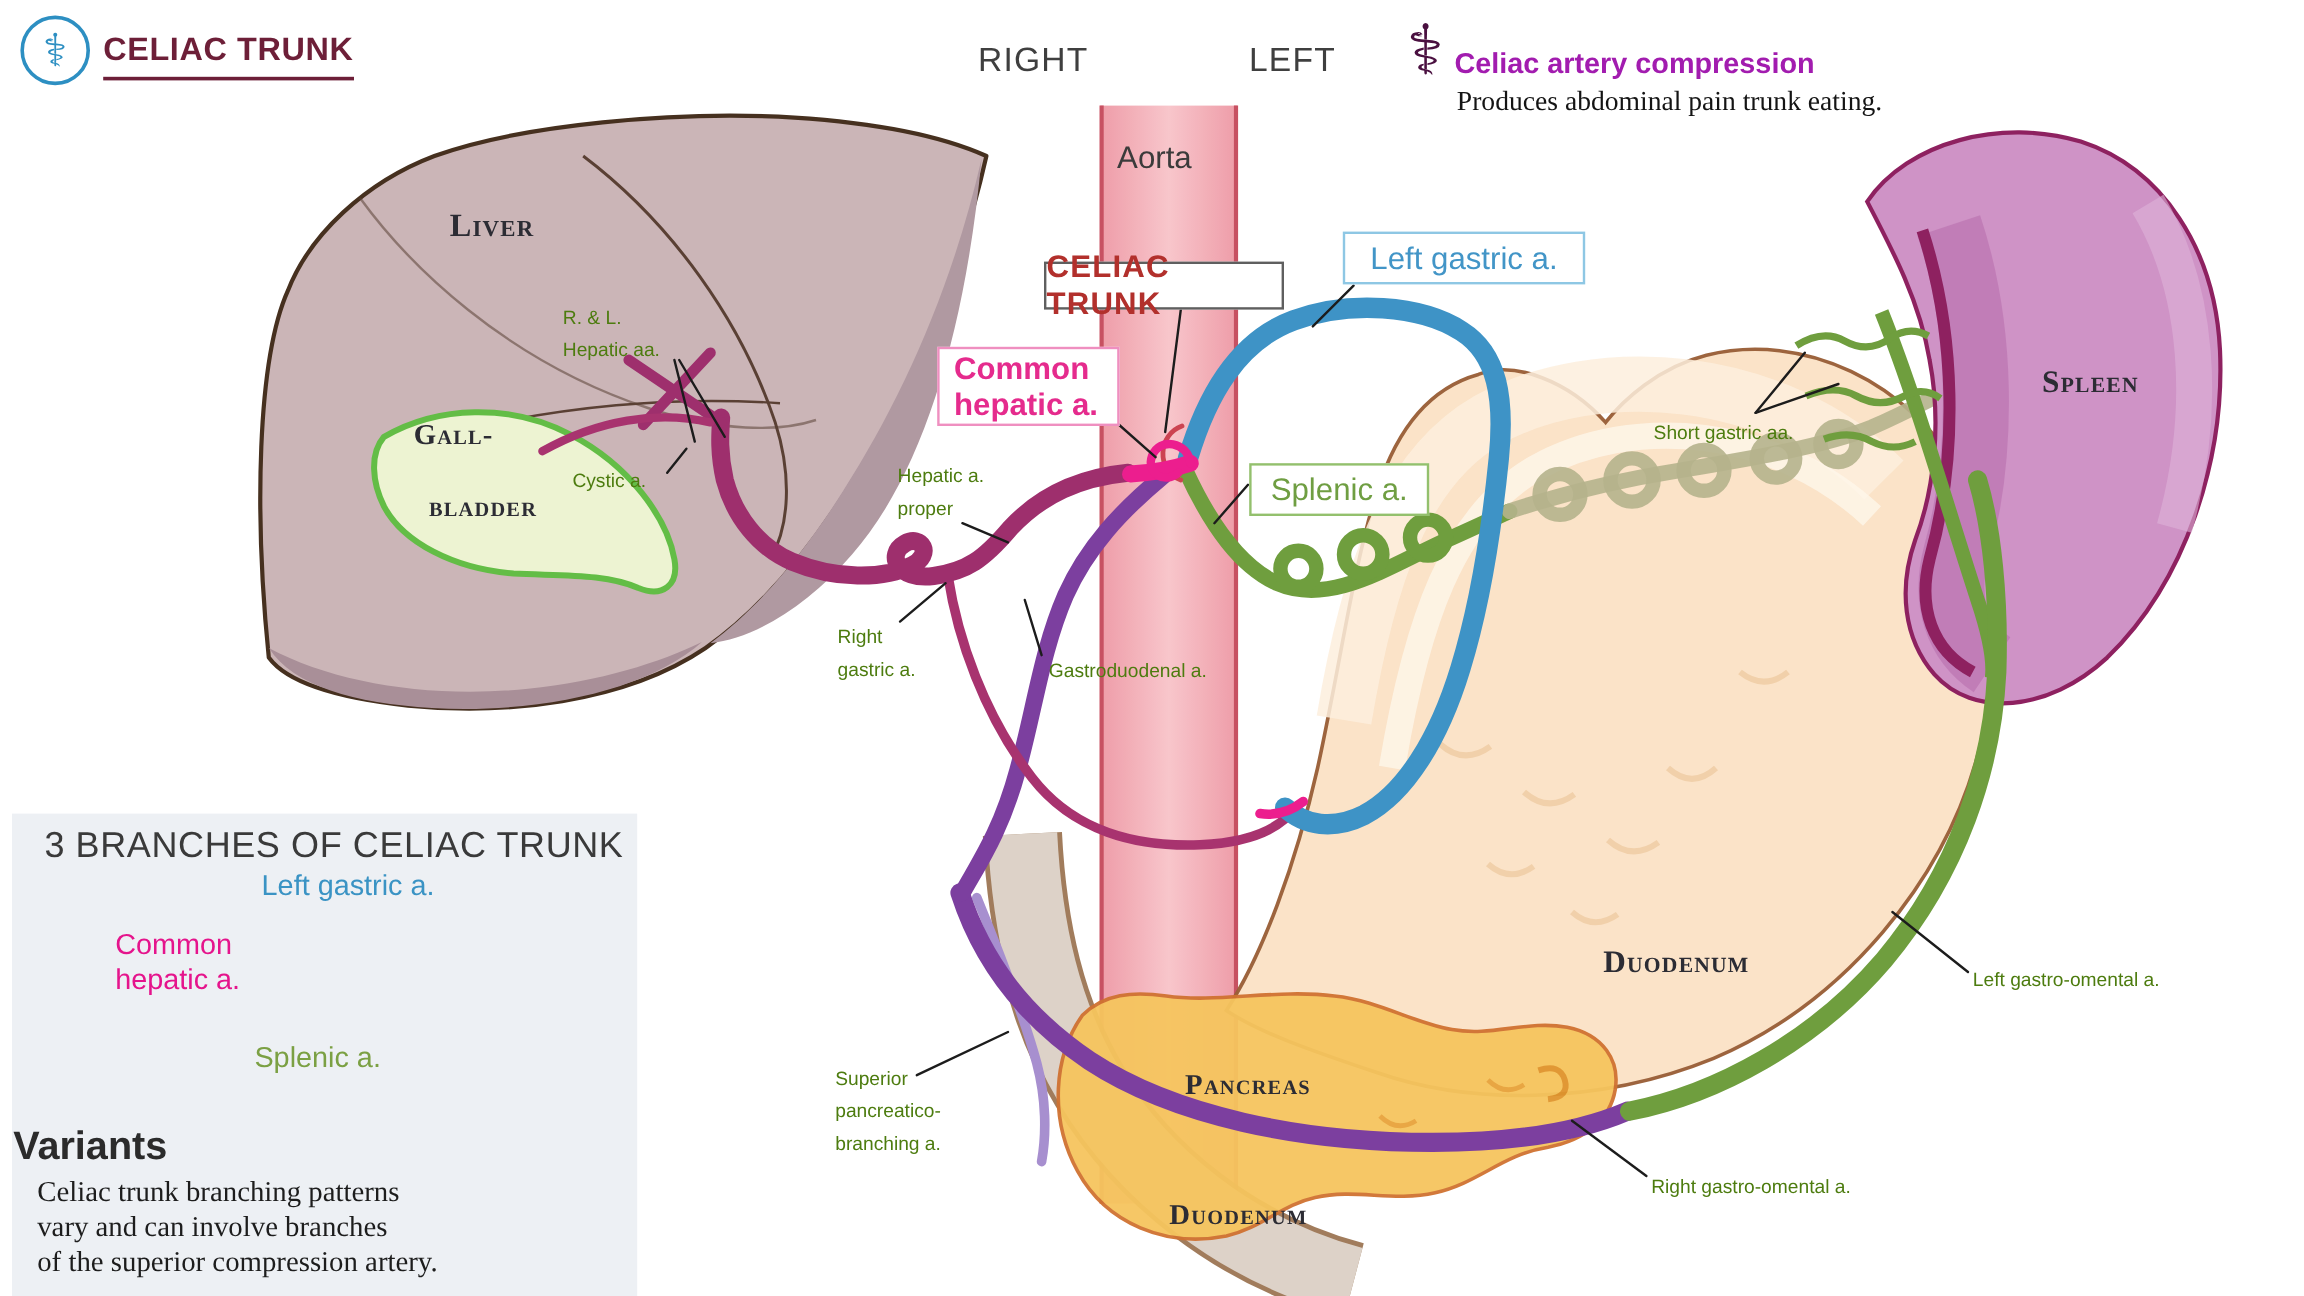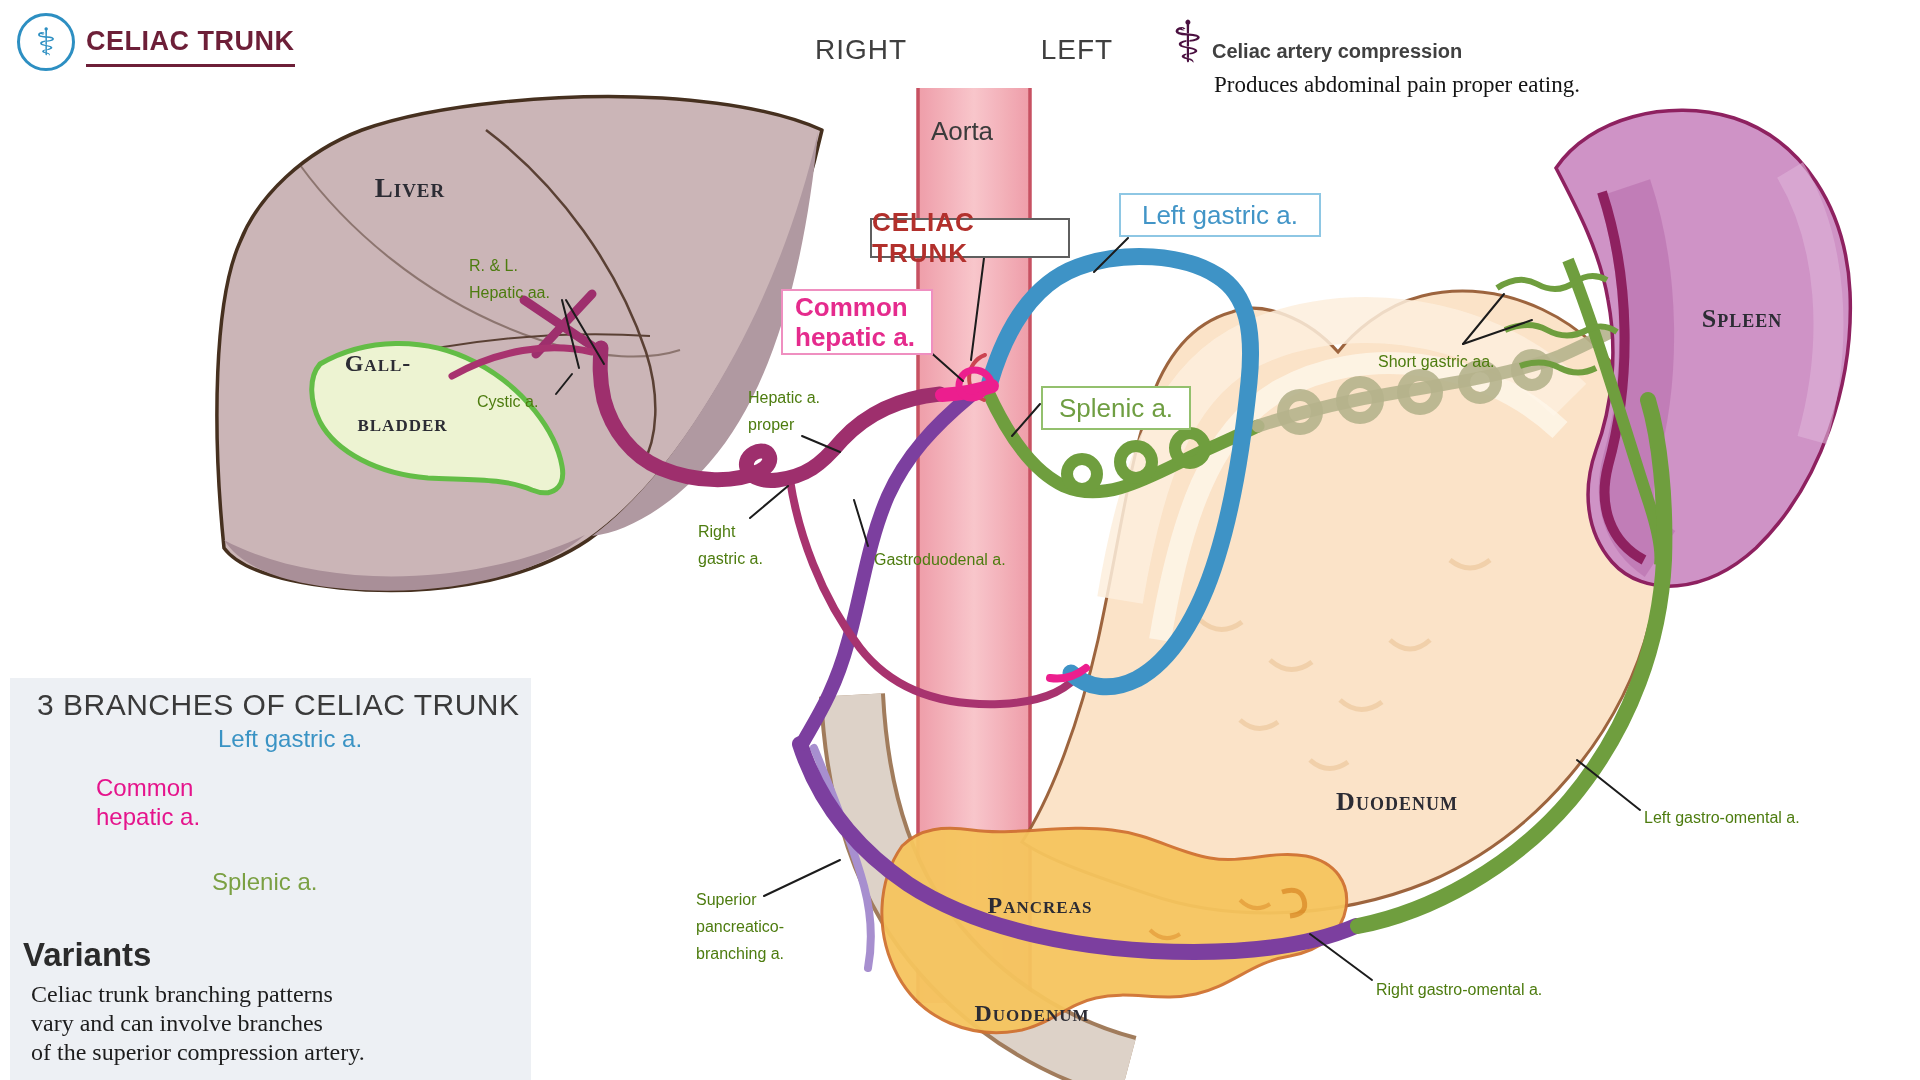--- a/index.html
+++ b/index.html
@@ -14,26 +14,26 @@
   .vbox { position:absolute; background:#ffffff; border:2px solid #5f5f5f; display:flex;
           align-items:center; justify-content:center; font-weight:bold; font-size:26px; }
   .brand { position:absolute; left:86px; top:26px; font-size:27px; font-weight:bold;
            color:#6d1f38; letter-spacing:0.5px; border-bottom:3px solid #6d1f38;
            padding-bottom:7px; }
   .logo { position:absolute; left:17px; top:13px; width:58px; height:58px; border:3px solid #2d8fc2;
           border-radius:50%; color:#2d8fc2; font-size:38px; display:flex; align-items:center;
           justify-content:center; }
   .orient { font-size:28px; color:#3f3f3f; letter-spacing:1px; }
   .cadu { position:absolute; left:1172px; top:8px; font-size:58px; color:#4a1040; }
-  .note-t { position:absolute; left:1212px; top:40px; font-size:20px; font-weight:bold; color:#404040; }
+  .note-t { position:absolute; left:1212px; top:40px; font-size:24px; font-weight:bold; color:#a21caf; }
   .note-s { position:absolute; left:1214px; top:72px; font-size:23px; color:#141414;
             font-family:"Liberation Serif", serif; }
   #inset { position:absolute; left:10px; top:678px; width:521px; height:458px; background:#edf0f4; }
   .inset-title { position:absolute; left:27px; top:10px; font-size:30px; color:#3a3a3a; letter-spacing:0.5px; }
-  .variants-t { position:absolute; left:13px; top:258px; font-size:33px; font-weight:bold; color:#2b2b2b; }
+  .variants-t { position:absolute; left:1px; top:258px; font-size:33px; font-weight:bold; color:#2b2b2b; }
   .variants-x { position:absolute; left:21px; top:302px; font-size:24px; line-height:29px;
                 color:#1d1d1d; font-family:"Liberation Serif", serif; white-space:pre; }
 </style>
 </head>
 <body>
 
 <div id="stage">
 
   <svg id="art" width="1920" height="1080" viewBox="0 0 1920 1080">
     <defs>
@@ -189,21 +189,21 @@
   <div class="logo">
     <span>⚕</span>
   </div>
   <div class="brand">CELIAC TRUNK</div>
 
   <div class="lbl ctr orient" style="left:861px; top:36px;">RIGHT</div>
   <div class="lbl ctr orient" style="left:1077px; top:36px;">LEFT</div>
 
   <div class="cadu">⚕</div>
   <div class="note-t">Celiac artery compression</div>
-  <div class="note-s">Produces abdominal pain proper eating.</div>
+  <div class="note-s">Produces abdominal pain trunk eating.</div>
 
   <div class="lbl ctr" style="left:962px; top:118px; font-size:26px; color:#3b3b3b;">Aorta</div>
   <div class="lbl ctr organ" style="left:410px; top:175px;">Liver</div>
   <div class="lbl ctr organ" style="left:378px; top:348px; font-size:24px; line-height:30px;"><span>Gall-</span><br>
        <span>bladder</span></div>
   <div class="lbl ctr organ" style="left:1742px; top:305px; font-size:26px;">Spleen</div>
   <div class="lbl ctr organ" style="left:1397px; top:788px; font-size:26px;">Duodenum</div>
   <div class="lbl ctr organ" style="left:1040px; top:892px; font-size:24px;">Pancreas</div>
   <div class="lbl ctr organ" style="left:1032px; top:1000px; font-size:24px;">Duodenum</div>
 

